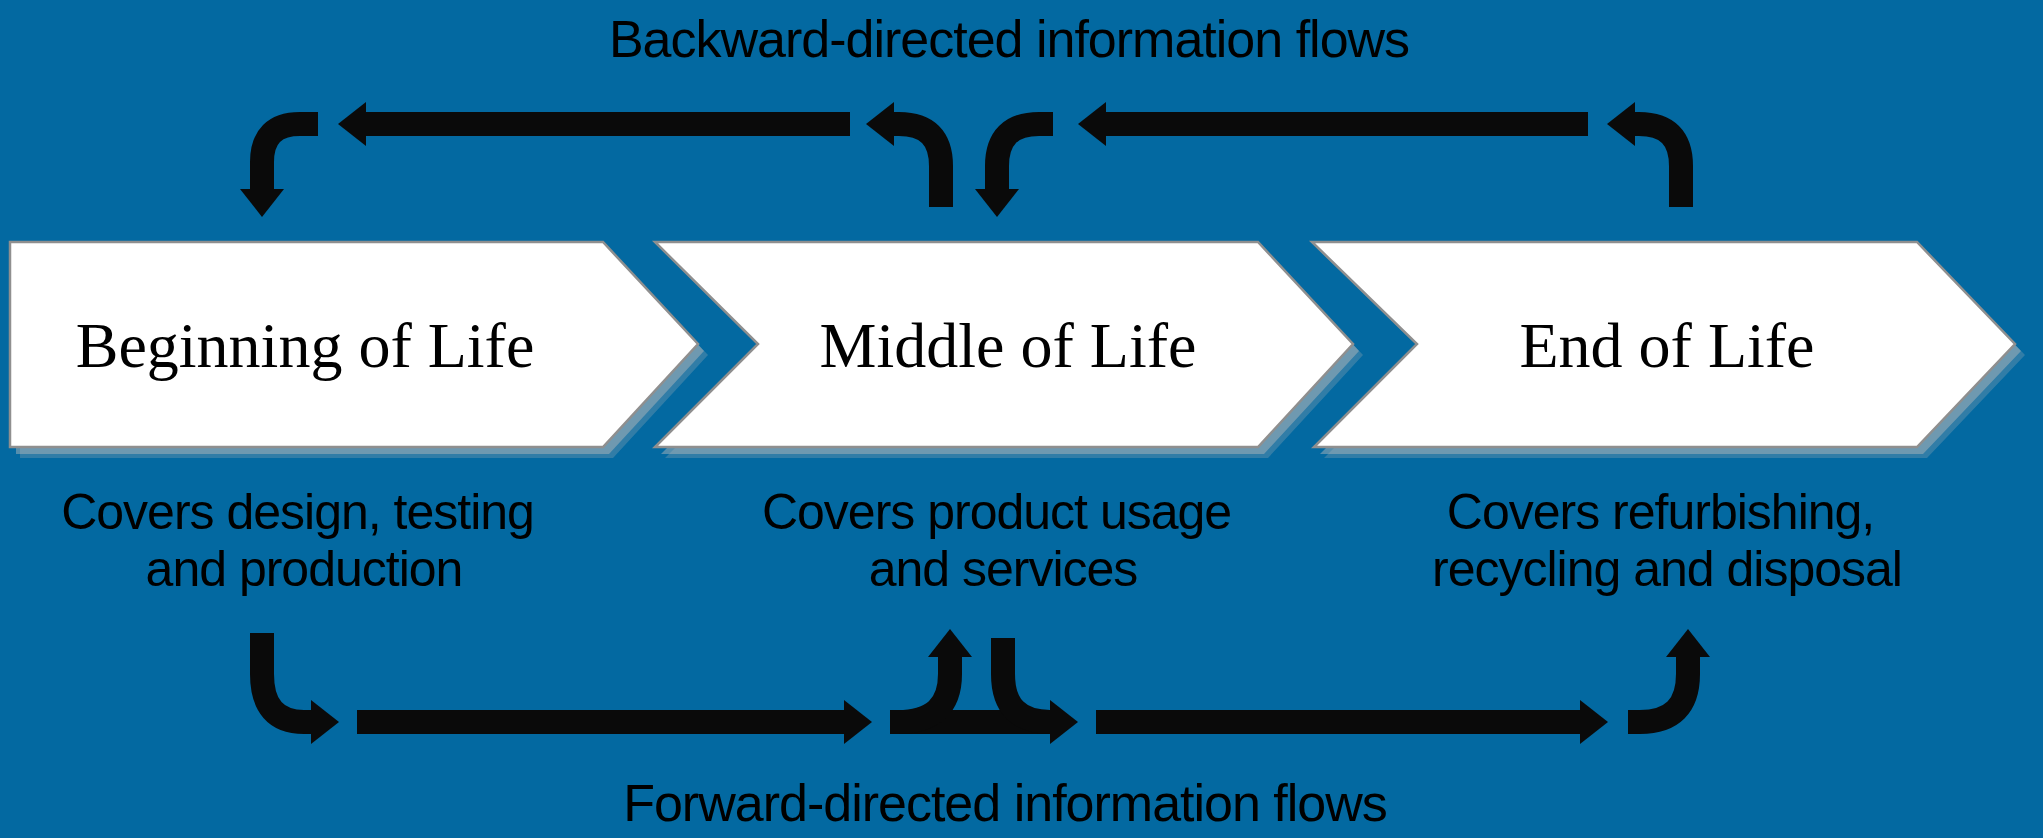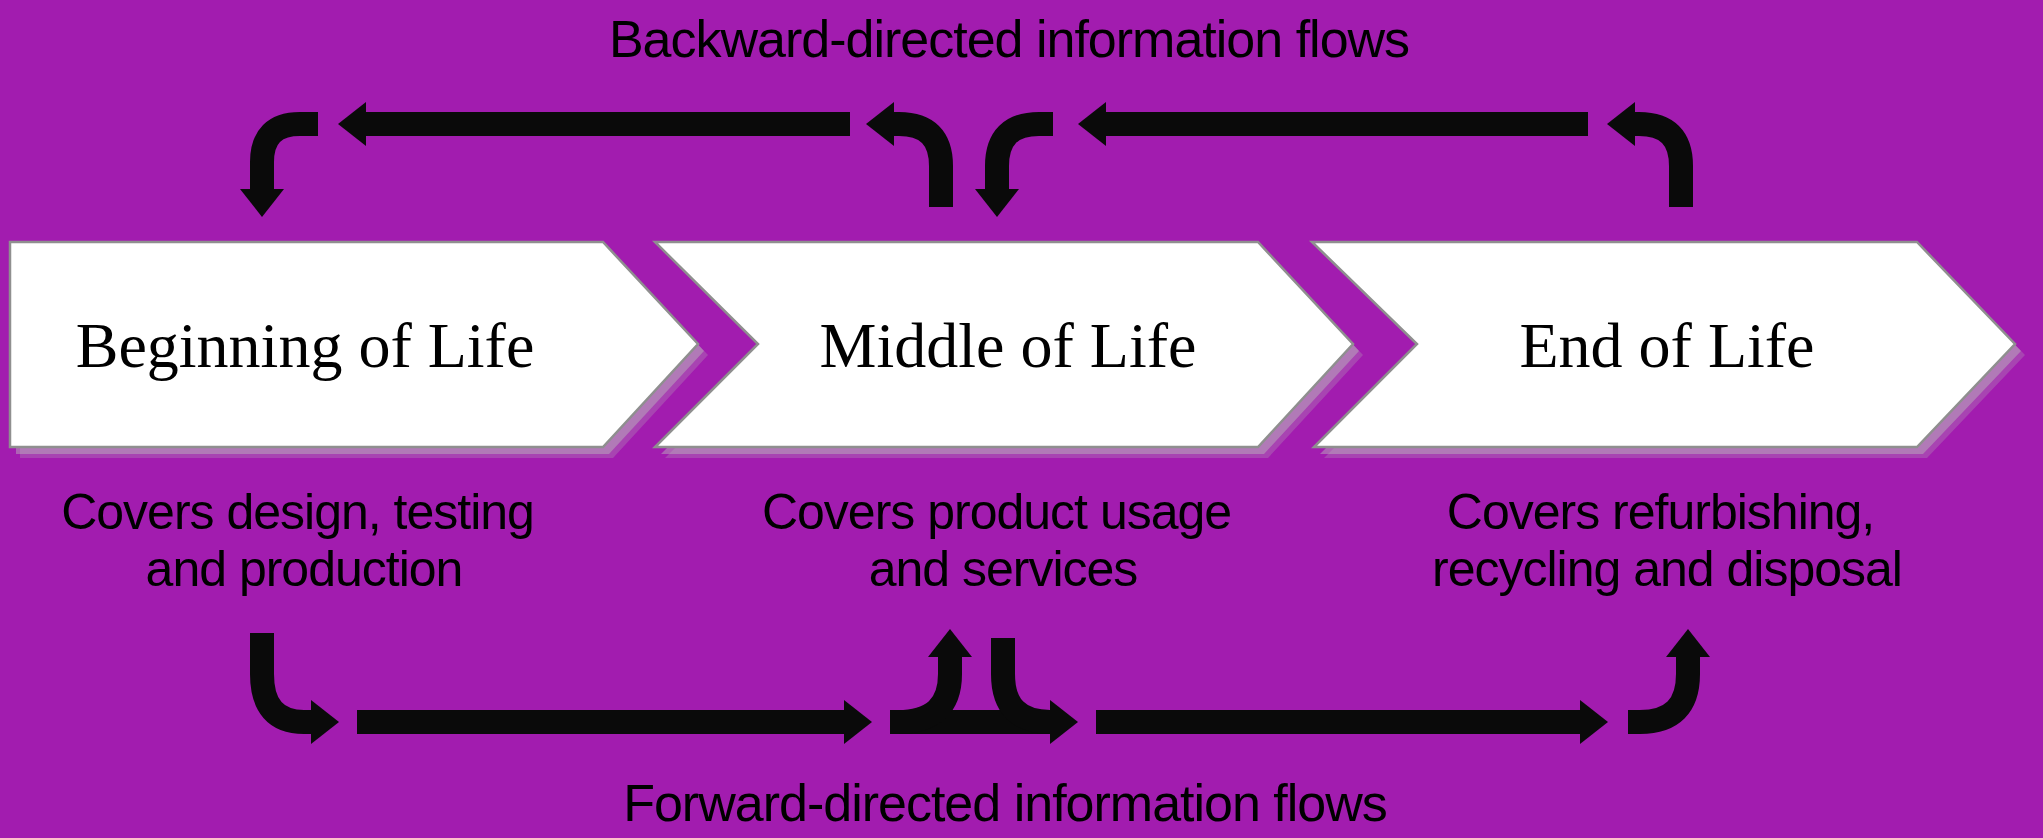--- a/index.html
+++ b/index.html
@@ -1,16 +1,16 @@
 <!DOCTYPE html>
 <html style="--arrow: #0a0a0a; --box-fill: #ffffff; --box-border: #8f8f8f; --shadow: #bdbdbd; --text: #000000;"><head>
 <meta charset="utf-8">
 <style>
   html,body{margin:0;padding:0;background:#ffffff;}
-  .page{width:2043px;height:838px;position:relative;background:#a21caf;overflow:hidden;}
+  .page{width:2043px;height:838px;position:relative;background:#0369a1;overflow:hidden;}
   svg{display:block;}
   .title{font-family:"Liberation Serif",serif;font-size:64px;fill:var(--text,#000);}
   .caption{font-family:"Liberation Sans",sans-serif;font-size:50px;letter-spacing:-1px;fill:var(--text,#000);}
   .flowlabel{font-family:"Liberation Sans",sans-serif;font-size:52px;letter-spacing:-1px;fill:var(--text,#000);}
   .arrow{fill:var(--arrow,#0a0a0a);}
   .arrow-stroke{stroke:var(--arrow,#0a0a0a);stroke-width:24;fill:none;}
   .box{fill:var(--box-fill,#ffffff);stroke:var(--box-border,#8f8f8f);stroke-width:2.5;stroke-linejoin:miter;}
   .box-shadow{fill:var(--shadow,#c3c3c3);opacity:.45;}
   .box-shadow2{fill:var(--shadow,#c3c3c3);opacity:.25;}
 </style>

